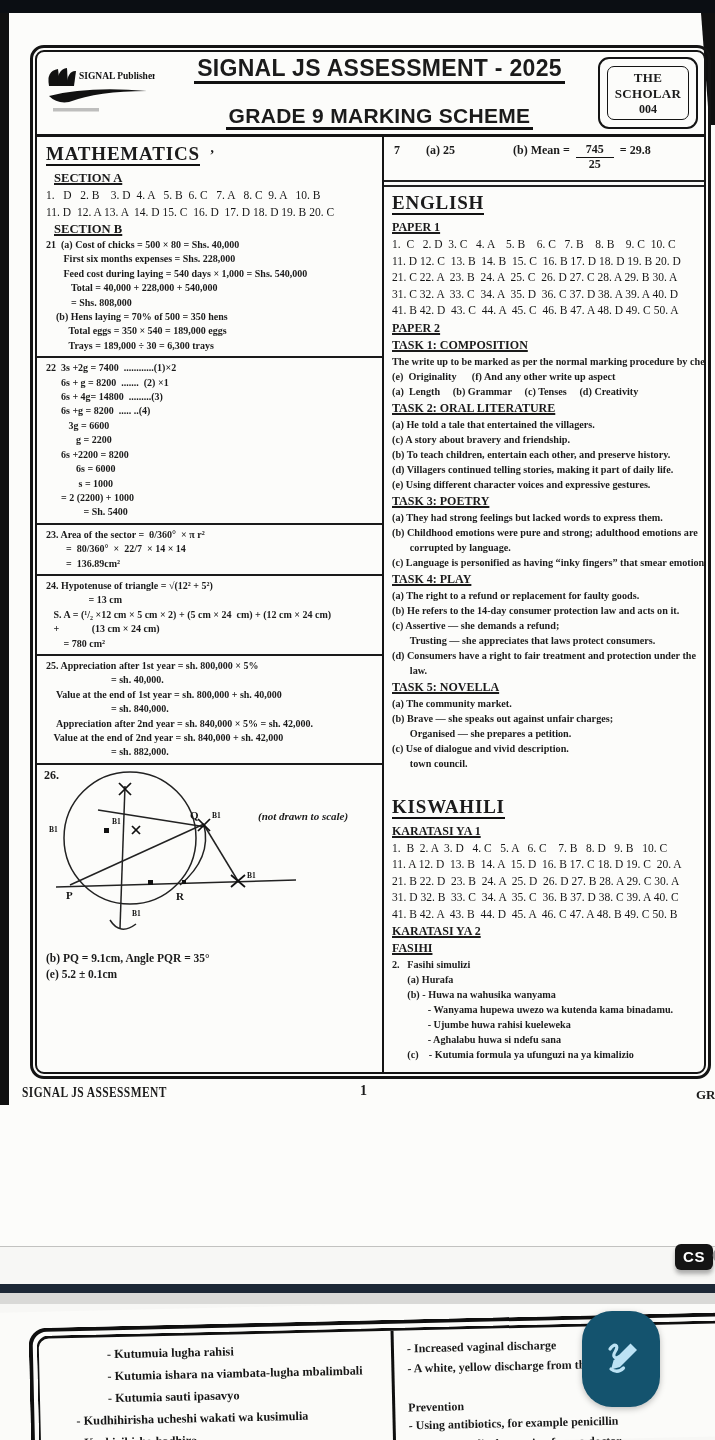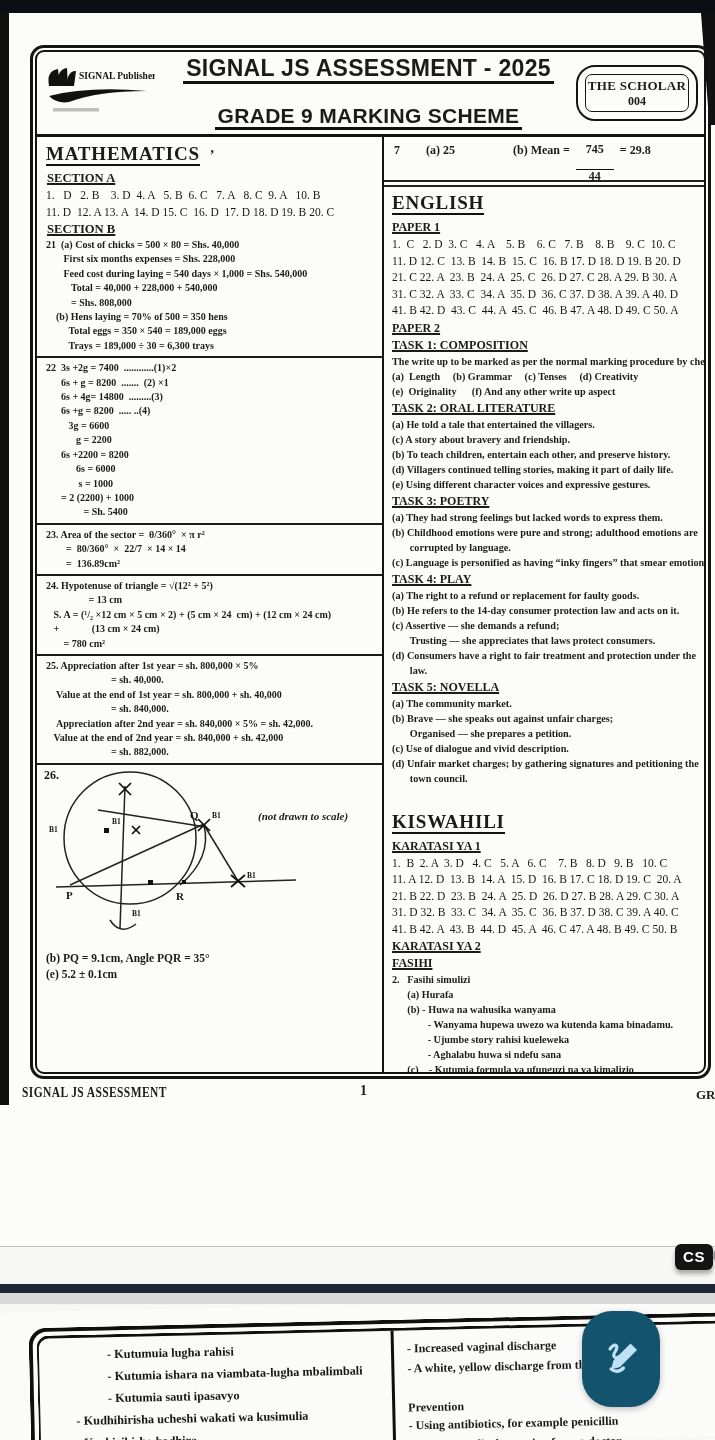--- a/index.html
+++ b/index.html
@@ -25,47 +25,47 @@
          border-radius:14px;padding:2px;box-sizing:border-box;}
   .sheet-inner{border:2px solid #141414;border-radius:9px;height:100%;box-sizing:border-box;
                display:flex;flex-direction:column;overflow:hidden;}
   .p1-header{height:78px;border-bottom:3px solid #141414;display:flex;align-items:center;padding:2px 6px;box-sizing:content-box;}
   .logo{width:118px;flex:none;}
   .titles{flex:1;text-align:center;line-height:1;}
   .title1{font-family:"Liberation Sans",sans-serif;font-weight:900;font-size:23px;letter-spacing:.3px;
           border-bottom:3px solid #111;display:inline-block;padding:0 3px 1px;}
   .title2{font-family:"Liberation Sans",sans-serif;font-weight:900;font-size:21px;letter-spacing:.3px;
           border-bottom:3px solid #111;display:inline-block;padding:0 3px 1px;margin-top:21px;}
-  .scholar{width:122px;flex:none;border:2.5px solid #141414;border-radius:19px;padding:7px;box-sizing:border-box;}
+  .scholar{width:100px;flex:none;border:2.5px solid #141414;border-radius:11px;padding:7px;box-sizing:border-box;}
   .scholar-in{border:1.5px solid #141414;border-radius:7px;text-align:center;padding:3px 0 2px;}
   .scholar-l1{font-weight:800;font-size:13px;letter-spacing:.3px;}
   .scholar-l2{font-weight:700;font-size:12px;}
   .p1-body{flex:1;display:flex;min-height:0;}
   .col-l{width:347px;flex:none;border-right:2.5px solid #141414;padding:5px 5px 0 9px;box-sizing:border-box;overflow:hidden;}
   .col-r{flex:1;padding:4px 3px 0 8px;box-sizing:border-box;overflow:hidden;}
   .p1-footer{position:absolute;left:8px;top:1072px;width:715px;height:24px;}
   .foot-left{position:absolute;left:14px;top:0;font:700 14px "Liberation Serif",serif;transform:scaleX(.82);transform-origin:0 0;letter-spacing:.5px;}
   .foot-center{position:absolute;left:352px;top:-2px;font:700 14px "Liberation Serif",serif;}
   .foot-right{position:absolute;left:688px;top:2px;width:27px;overflow:hidden;font:700 13px "Liberation Serif",serif;white-space:nowrap;}
   
   .h-xl{font-size:19px;font-weight:800;letter-spacing:.8px;border-bottom:2.5px solid #111;
         display:inline-block;line-height:21px;margin:1px 0 3px;}
   .pen-mark{font-weight:700;font-size:14px;margin-left:10px;}
   .h-s{font-size:12.6px;font-weight:800;text-decoration:underline;text-decoration-thickness:1.6px;
-       width:max-content;margin:2px 1px 1px;}
+       width:max-content;margin:2px 8px 1px;}
   .ansrow{white-space:pre-wrap;font-size:11.5px;line-height:16.5px;font-weight:400;color:#161616;}
   .mline{white-space:pre-wrap;font-size:10px;line-height:14.4px;font-weight:600;color:#1b1b1b;}
   .tline{white-space:pre;font-size:10.2px;line-height:15px;font-weight:600;color:#1c1c1c;}
   .hrule{border-top:2.5px solid #1a1a1a;margin:3px -9px 3px -9px;}
   .drule{border-top:2px solid #222;border-bottom:2px solid #222;height:3px;margin:3px -8px 4px -8px;}
   .q7row{display:flex;font-size:12px;font-weight:700;padding:2px 0 0 2px;height:34px;}
   .q7a{margin-left:26px;}
   .q7b{margin-left:58px;display:flex;align-items:flex-start;}
   .frac{display:inline-flex;flex-direction:column;text-align:center;margin:0 6px;line-height:13px;}
-  .fnum{border-bottom:1.6px solid #111;padding:0 10px 13px;}
+  .fnum{border-bottom:1.6px solid #111;padding:0 10px 1px;}
   .task-h{font-size:12px;font-weight:800;text-decoration:underline;text-decoration-thickness:1.5px;
           width:max-content;margin:2px 0 1px;}
   .gap-kisw{height:24px;}
   
   .diagram-wrap{position:relative;height:182px;margin-top:2px;}
   .q26-num{position:absolute;left:-2px;top:0;font-size:12px;font-weight:700;}
   .scale-note{position:absolute;left:212px;top:42px;font-style:italic;font-weight:700;font-size:11px;}
   .diagram{position:absolute;left:2px;top:2px;}
   .q26-res{font-size:11.5px;font-weight:600;line-height:16px;white-space:pre-wrap;}
   
@@ -244,21 +244,21 @@
 
           <div class="col-r">
 
             <div class="q7row">
               <span>7</span>
               <span class="q7a">(a) 25</span>
               <span class="q7b">
                 <span>(b) Mean =</span>
                 <span class="frac">
                   <span class="fnum">745</span>
-                  <span class="fden">44</span>
+                  <span class="fden">25</span>
                 </span>
                 <span>= 29.8</span>
               </span>
             </div>
             <div class="drule"></div>
 
             <div><span class="h-xl">ENGLISH</span></div>
             <div class="task-h">PAPER 1</div>
             <div>
 
@@ -268,22 +268,22 @@
                 <div class="ansrow">31. C 32. A  33. C  34. A  35. D  36. C 37. D 38. A 39. A 40. D</div>
                 <div class="ansrow">41. B 42. D  43. C  44. A  45. C  46. B 47. A 48. D 49. C 50. A</div>
               </div>
 
             <div class="task-h">PAPER 2</div>
 
             <div class="task-h">TASK 1: COMPOSITION</div>
             <div>
 
             <div class="tline">The write up to be marked as per the normal marking procedure by checking:</div>
+                <div class="tline">(e)  Originality      (f) And any other write up aspect</div>
                 <div class="tline">(a)  Length     (b) Grammar     (c) Tenses     (d) Creativity</div>
-                <div class="tline">(e)  Originality      (f) And any other write up aspect</div>
               </div>
 
             <div class="task-h">TASK 2: ORAL LITERATURE</div>
             <div>
 
             <div class="tline">(a) He told a tale that entertained the villagers.</div>
                 <div class="tline">(c) A story about bravery and friendship.</div>
                 <div class="tline">(b) To teach children, entertain each other, and preserve history.</div>
                 <div class="tline">(d) Villagers continued telling stories, making it part of daily life.</div>
                 <div class="tline">(e) Using different character voices and expressive gestures.</div>
@@ -309,21 +309,20 @@
                 <div class="tline">       law.</div>
               </div>
 
             <div class="task-h">TASK 5: NOVELLA</div>
             <div>
 
             <div class="tline">(a) The community market.</div>
                 <div class="tline">(b) Brave — she speaks out against unfair charges;</div>
                 <div class="tline">       Organised — she prepares a petition.</div>
                 <div class="tline">(c) Use of dialogue and vivid description.</div>
-                <div class="tline">(d) Unfair market charges; by gathering signatures and petitioning the</div>
                 <div class="tline">       town council.</div>
               </div>
 
             <div class="gap-kisw"></div>
             <div><span class="h-xl">KISWAHILI</span></div>
             <div class="task-h">KARATASI YA 1</div>
             <div>
 
             <div class="ansrow">1.  B  2. A  3. D   4. C   5. A   6. C    7. B   8. D   9. B   10. C</div>
                 <div class="ansrow">11. A 12. D  13. B  14. A  15. D  16. B 17. C 18. D 19. C  20. A</div>
@@ -332,21 +331,21 @@
                 <div class="ansrow">41. B 42. A  43. B  44. D  45. A  46. C 47. A 48. B 49. C 50. B</div>
               </div>
             <div class="task-h">KARATASI YA 2</div>
             <div class="task-h">FASIHI</div>
             <div>
 
             <div class="tline">2.   Fasihi simulizi</div>
                 <div class="tline">      (a) Hurafa</div>
                 <div class="tline">      (b) - Huwa na wahusika wanyama</div>
                 <div class="tline">              - Wanyama hupewa uwezo wa kutenda kama binadamu.</div>
-                <div class="tline">              - Ujumbe story rahisi kueleweka</div>
+                <div class="tline">              - Ujumbe huwa rahisi kueleweka</div>
                 <div class="tline">              - Aghalabu huwa si ndefu sana</div>
                 <div class="tline">      (c)    - Kutumia formula ya ufunguzi na ya kimalizio</div>
               </div>
 
           </div>
         </div>
       </div>
     </div>
 
     <div class="p1-footer">

